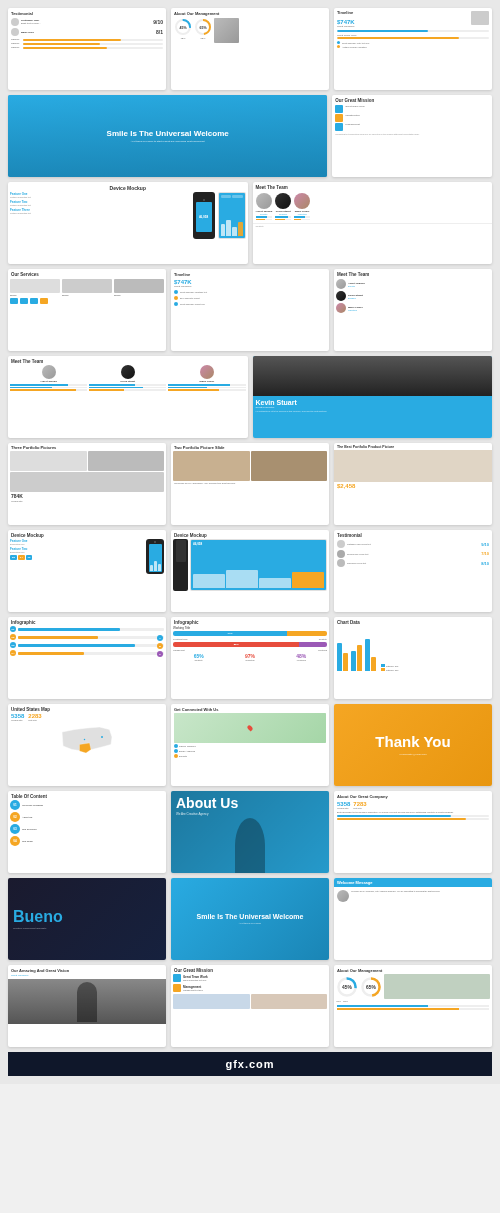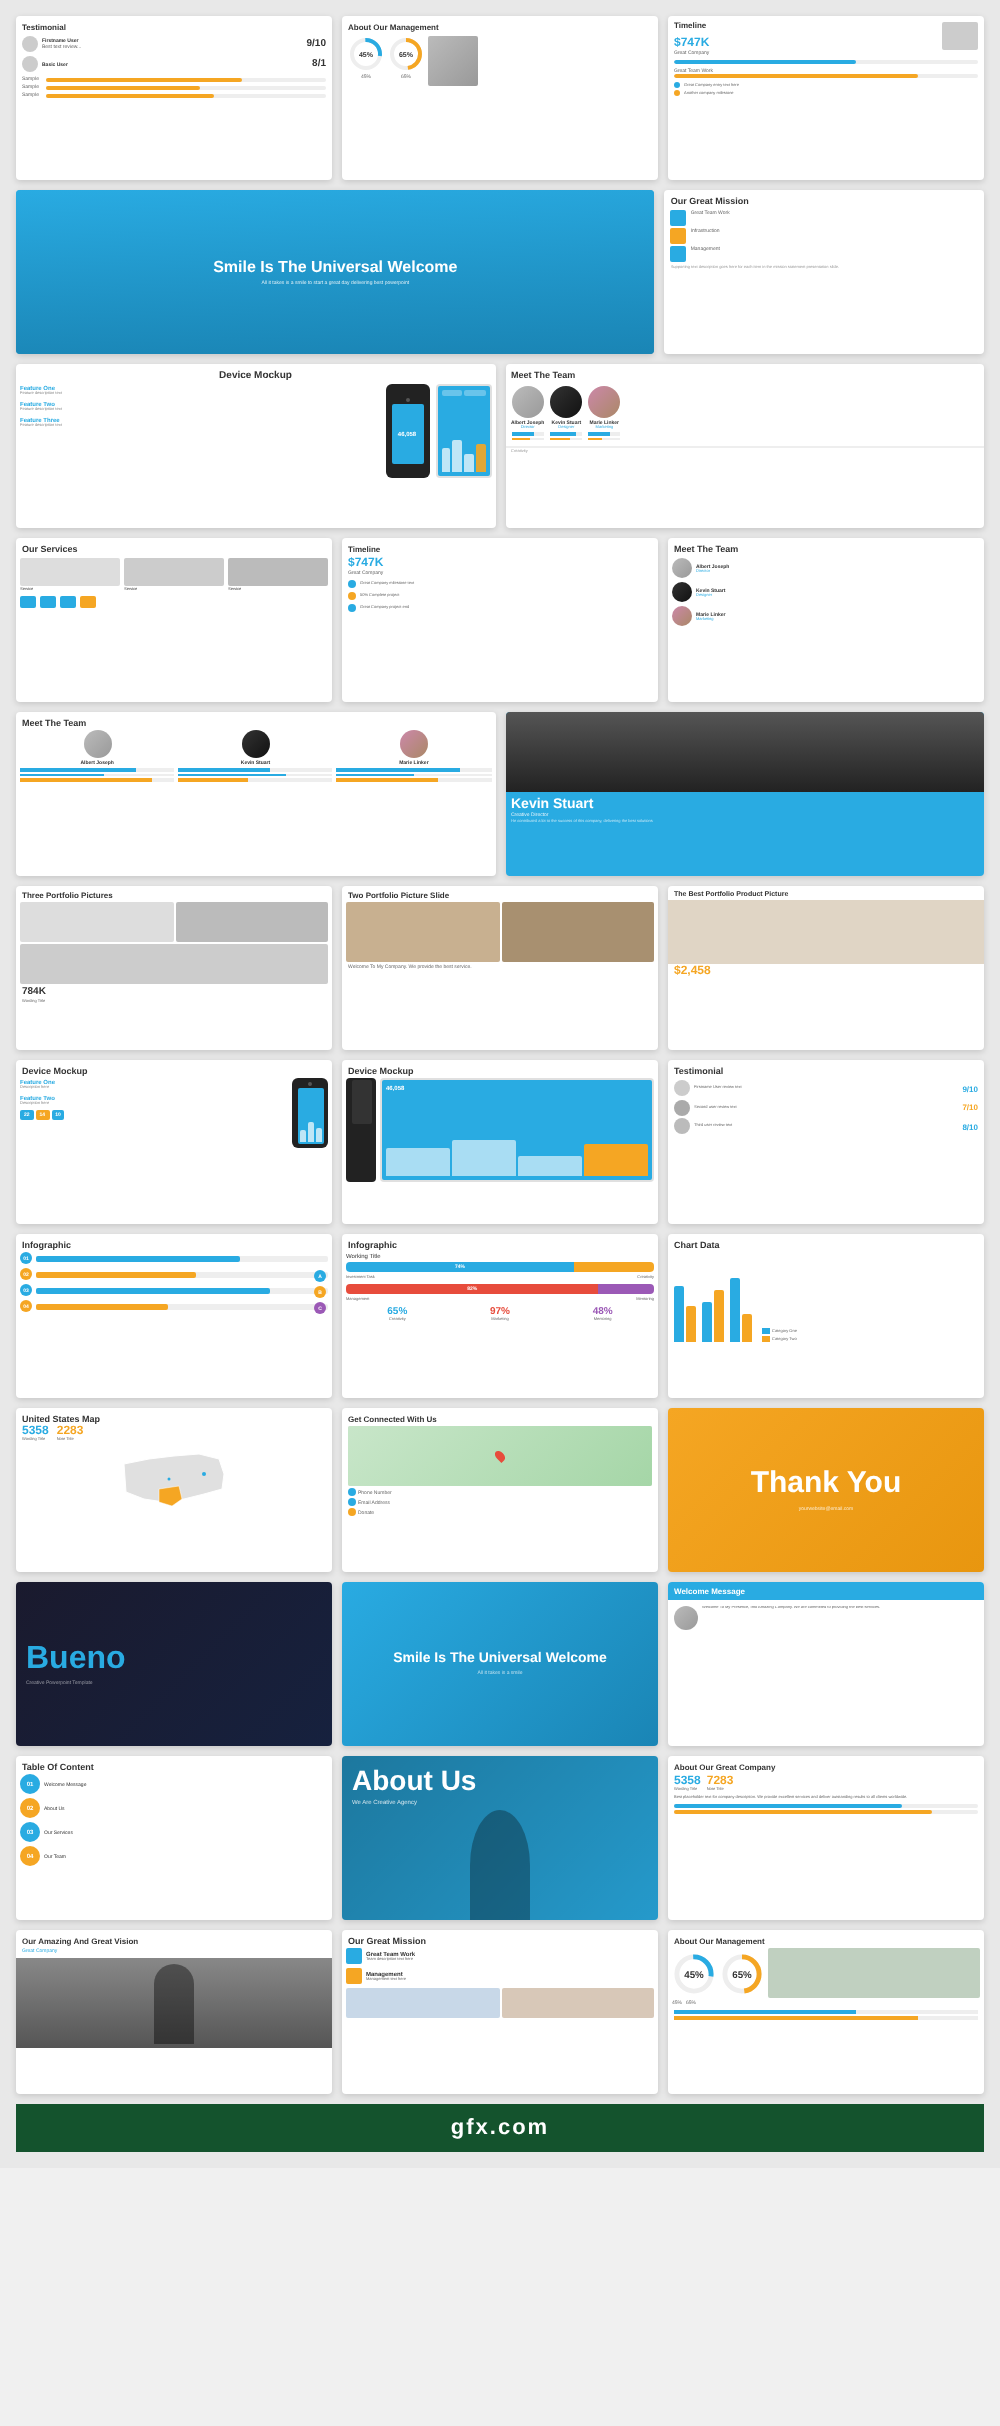--- a/index.html
+++ b/index.html
@@ -91,21 +91,21 @@
     .services-grid { display: grid; grid-template-columns: 1fr 1fr; gap: 2px; padding: 0 3px; }
 
     
     .slide-kevin {
       background: #29abe2;
       color: white;
     }
 
     
     .gfx-watermark {
-      background: #14532d;
+      background: #0f172a;
       color: #fff;
       text-align: center;
       padding: 6px;
       font-size: 11px;
       font-weight: bold;
       margin-top: 5px;
       letter-spacing: 1px;
     }
 
     .row { display: grid; gap: 5px; margin-bottom: 5px; }
@@ -734,49 +734,20 @@
     <div class="slide" style="background:linear-gradient(135deg, #f5a623 0%, #e8960f 100%);">
       <div style="width:100%;height:100%;display:flex;flex-direction:column;justify-content:center;align-items:center;padding:5px;border-radius:25px;">
         <div style="font-size:15px;font-weight:bold;color:#fff;line-height:1.1;text-align:center;">Thank You</div>
         <div style="font-size:2.5px;color:rgba(255,255,255,0.8);margin-top:2px;">yourwebsite@email.com</div>
       </div>
     </div>
   </div>
 
   <div class="row cols-3">
 
-    <div class="slide" style="background:linear-gradient(135deg,#1a1a2e 0%,#16213e 100%);">
-      <div style="width:100%;height:100%;display:flex;flex-direction:column;justify-content:center;align-items:flex-start;padding:5px;">
-        <div style="font-size:16px;font-weight:bold;color:#29abe2;">Bueno</div>
-        <div style="font-size:2.5px;color:rgba(255,255,255,0.5);margin-top:1px;">Creative Powerpoint Template</div>
-      </div>
-    </div>
-
-    <div class="slide" style="background:linear-gradient(135deg,#29abe2 0%,#1a85b5 100%);">
-      <div style="width:100%;height:100%;display:flex;flex-direction:column;justify-content:center;align-items:center;text-align:center;padding:5px;">
-        <div style="font-size:7px;font-weight:bold;color:#fff;line-height:1.2;">Smile Is The Universal Welcome</div>
-        <div style="font-size:2.5px;color:rgba(255,255,255,0.7);margin-top:1px;">All it takes is a smile</div>
-      </div>
-    </div>
-
-    <div class="slide">
-      <div style="background:#29abe2;padding:2px 3px;">
-        <div style="font-size:4px;font-weight:bold;color:#fff;">Welcome Message</div>
-      </div>
-      <div style="padding:3px;">
-        <div style="overflow:hidden;">
-          <div style="width:12px;height:12px;border-radius:50%;background:linear-gradient(135deg,#bbb,#999);float:left;margin-right:2px;"></div>
-          <div style="font-size:2px;color:#666;line-height:1.4;">Welcome To My Presence, Into Amazing Company. We are committed to providing the best services.</div>
-        </div>
-      </div>
-    </div>
-  </div>
-
-  <div class="row cols-3">
-
     <div class="slide">
       <div style="font-size:4.5px;font-weight:bold;color:#333;padding:3px 3px 1px;">Table Of Content</div>
       <div style="padding:0 2px;">
         <div style="display:flex;align-items:center;gap:2px;margin-bottom:2px;">
           <div style="width:10px;height:10px;border-radius:50%;background:#29abe2;display:flex;align-items:center;justify-content:center;font-size:3px;color:#fff;font-weight:bold;flex-shrink:0;">01</div>
           <div style="font-size:2.5px;color:#333;">Welcome Message</div>
         </div>
         <div style="display:flex;align-items:center;gap:2px;margin-bottom:2px;">
           <div style="width:10px;height:10px;border-radius:50%;background:#f5a623;display:flex;align-items:center;justify-content:center;font-size:3px;color:#fff;font-weight:bold;flex-shrink:0;">02</div>
           <div style="font-size:2.5px;color:#333;">About Us</div>
@@ -819,20 +790,49 @@
         Best placeholder text for company description. We provide excellent services and deliver outstanding results to all clients worldwide.
       </div>
 
       <div style="padding:0 3px;">
         <div style="height:2px;background:#eee;margin-bottom:1px;border-radius:1px;">
             <div style="width:75%;height:100%;background:#29abe2;border-radius:1px;"></div>
           </div>
         <div style="height:2px;background:#eee;border-radius:1px;">
             <div style="width:85%;height:100%;background:#f5a623;border-radius:1px;"></div>
           </div>
+      </div>
+    </div>
+  </div>
+
+  <div class="row cols-3">
+
+    <div class="slide" style="background:linear-gradient(135deg,#1a1a2e 0%,#16213e 100%);">
+      <div style="width:100%;height:100%;display:flex;flex-direction:column;justify-content:center;align-items:flex-start;padding:5px;">
+        <div style="font-size:16px;font-weight:bold;color:#29abe2;">Bueno</div>
+        <div style="font-size:2.5px;color:rgba(255,255,255,0.5);margin-top:1px;">Creative Powerpoint Template</div>
+      </div>
+    </div>
+
+    <div class="slide" style="background:linear-gradient(135deg,#29abe2 0%,#1a85b5 100%);">
+      <div style="width:100%;height:100%;display:flex;flex-direction:column;justify-content:center;align-items:center;text-align:center;padding:5px;">
+        <div style="font-size:7px;font-weight:bold;color:#fff;line-height:1.2;">Smile Is The Universal Welcome</div>
+        <div style="font-size:2.5px;color:rgba(255,255,255,0.7);margin-top:1px;">All it takes is a smile</div>
+      </div>
+    </div>
+
+    <div class="slide">
+      <div style="background:#29abe2;padding:2px 3px;">
+        <div style="font-size:4px;font-weight:bold;color:#fff;">Welcome Message</div>
+      </div>
+      <div style="padding:3px;">
+        <div style="overflow:hidden;">
+          <div style="width:12px;height:12px;border-radius:50%;background:linear-gradient(135deg,#bbb,#999);float:left;margin-right:2px;"></div>
+          <div style="font-size:2px;color:#666;line-height:1.4;">Welcome To My Presence, Into Amazing Company. We are committed to providing the best services.</div>
+        </div>
       </div>
     </div>
   </div>
 
   <div class="row cols-3">
 
     <div class="slide">
       <div style="font-size:4px;font-weight:bold;color:#333;padding:3px 3px 1px;">Our Amazing And Great Vision</div>
       <div style="font-size:2.5px;color:#29abe2;padding:0 3px;">Great Company</div>
 

